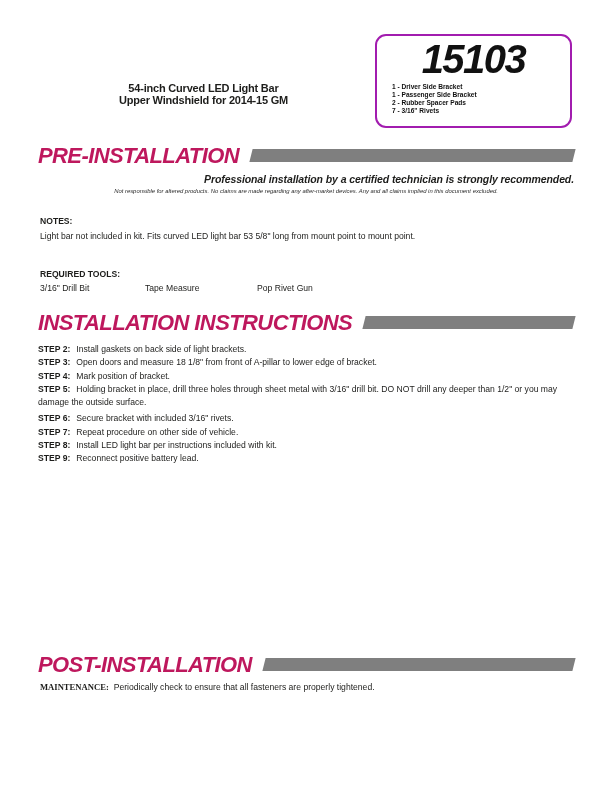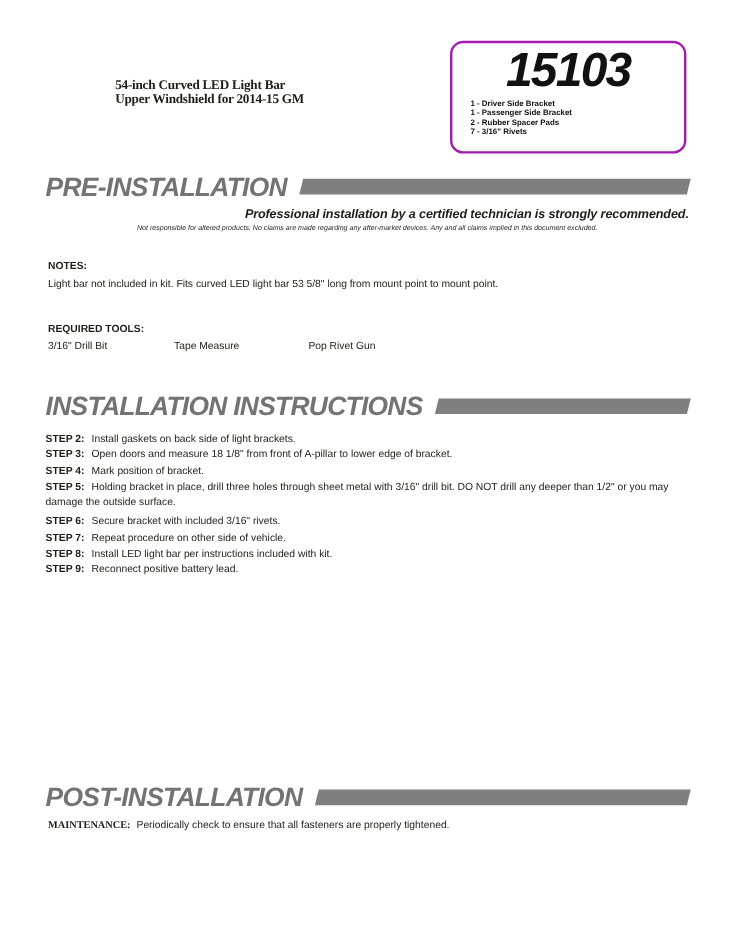--- a/index.html
+++ b/index.html
@@ -8,24 +8,24 @@
     width:612px; height:792px;
     margin:0 auto;
     background:#ffffff;
     font-family:"Liberation Sans", sans-serif;
     color:#1d1d1b;
     overflow:hidden;
   }
 
   
   .title-block {
-    position:absolute; left:96px; top:66px; width:215px;
+    position:absolute; left:96px; top:83px; width:215px;
+    text-align:center;
     font-size:11px; font-weight:700; line-height:11.5px;
     letter-spacing:-0.2px;
-    font-family:Liberation Serif, serif;
   }
   .part-box {
     position:absolute; left:375px; top:34px; width:193px; height:90px;
     border:2px solid #a21caf; border-radius:11px;
     box-sizing:content-box;
   }
   .part-number {
     text-align:center;
     font-size:40px; font-weight:700; font-style:italic;
     letter-spacing:-1.5px; line-height:1;
@@ -36,21 +36,21 @@
     margin:4px 0 0 15px;
     font-size:6.6px; font-weight:700; line-height:7.9px;
     color:#111;
   }
 
   
   .section { position:absolute; left:38px; width:536px; }
   .heading-row { display:flex; align-items:flex-start; }
   .section-heading {
     font-size:22px; font-weight:700; font-style:italic;
-    color:#737373; line-height:1; letter-spacing:-0.6px;
+    color:#be185d; line-height:1; letter-spacing:-0.6px;
     white-space:nowrap;
   }
   .heading-bar {
     flex:1; height:13px; background:#7f7f7f;
     margin-left:12px; margin-top:4px;
     transform:skewX(-14deg);
   }
 
   
   .recommendation {
@@ -115,21 +115,21 @@
     <div class="mini-heading">NOTES:</div>
     <div class="body-line">Light bar not included in kit.  Fits curved LED light bar 53 5/8" long from mount point to mount point.</div>
     <div class="mini-heading tools-heading">REQUIRED TOOLS:</div>
     <div class="tools-row">
       <div class="tool-col1">3/16" Drill Bit</div>
       <div class="tool-col2">Tape Measure</div>
       <div>Pop Rivet Gun</div>
     </div>
   </div>
 
-  <div class="section" style="top:328px;">
+  <div class="section" style="top:312px;">
     <div class="heading-row">
       <div class="section-heading">INSTALLATION INSTRUCTIONS</div>
       <div class="heading-bar"></div>
     </div>
     <div class="steps">
       <p class="step"><span class="step-label">STEP 2:</span><span>Install gaskets on back side of light brackets.</span></p>
       <p class="step"><span class="step-label">STEP 3:</span><span>Open doors and measure 18 1/8" from front of A-pillar to lower edge of bracket.</span></p>
       <p class="step"><span class="step-label">STEP 4:</span><span>Mark position of bracket.</span></p>
       <p class="step step-gap"><span class="step-label">STEP 5:</span><span>Holding bracket in place, drill three holes through sheet metal with 3/16" drill bit.  DO NOT drill any deeper than 1/2" or you may damage the outside surface.</span></p>
       <p class="step"><span class="step-label">STEP 6:</span><span>Secure bracket with included 3/16" rivets.</span></p>

